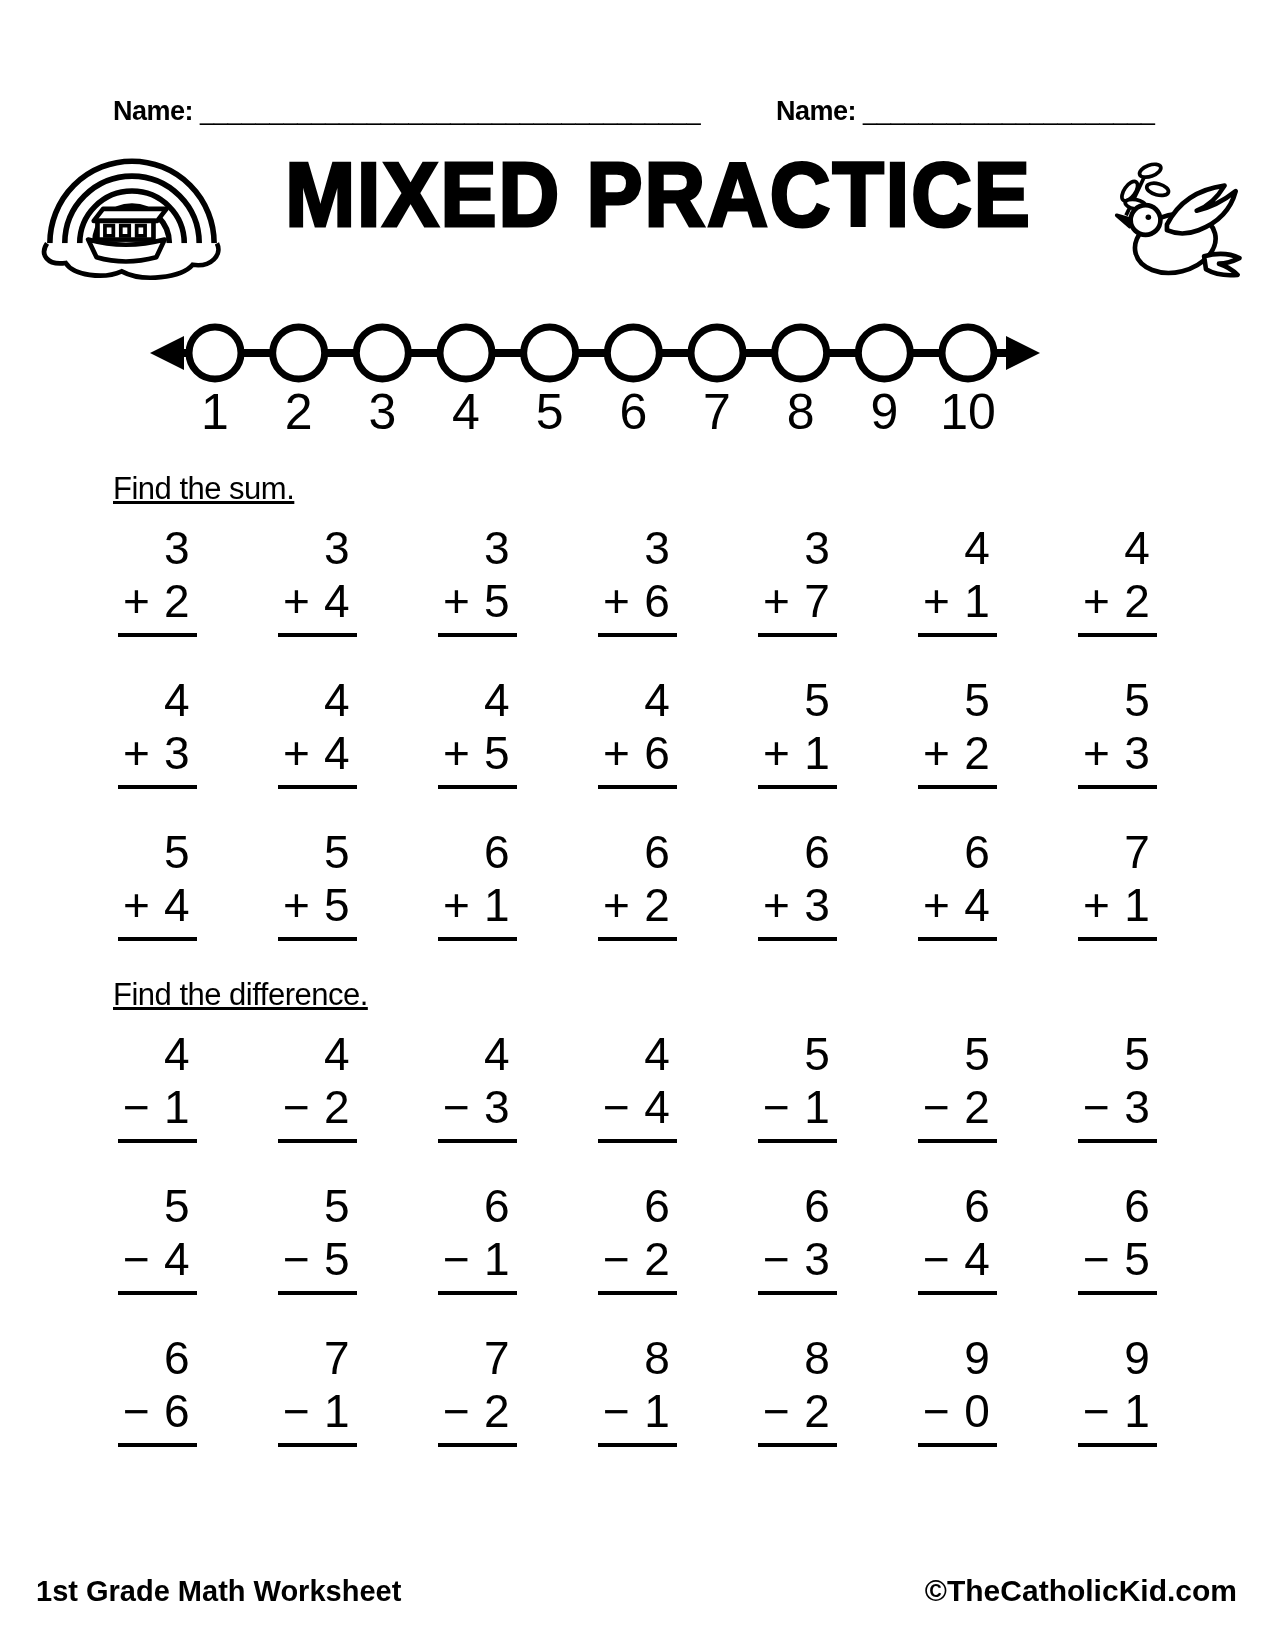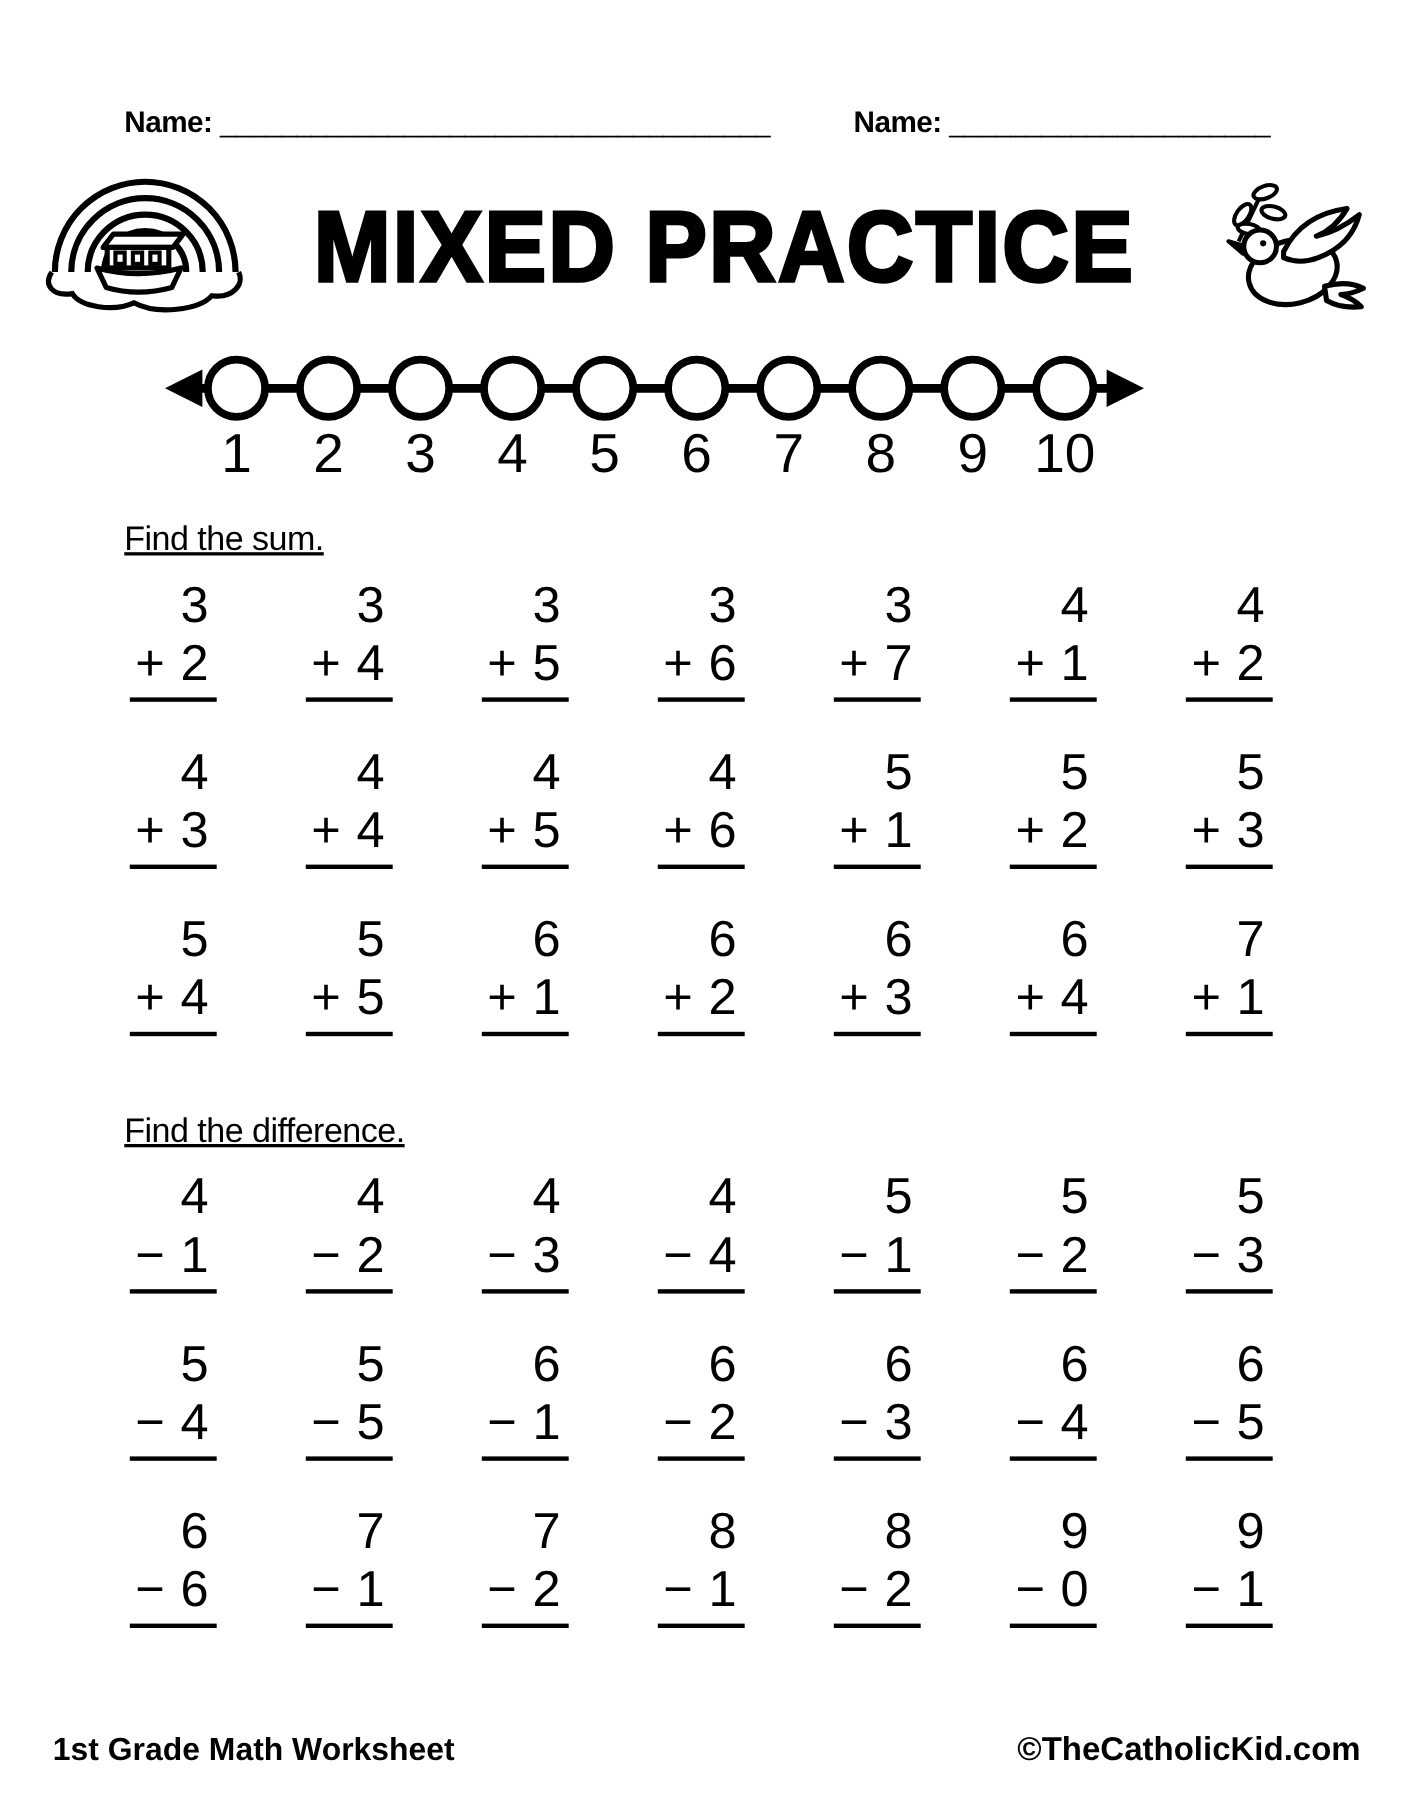--- a/index.html
+++ b/index.html
@@ -13,21 +13,21 @@
   
   .top-row{
     display:flex;justify-content:space-between;align-items:baseline;
     padding:96px 120px 0 113px;
   }
   .field{font-size:27px;font-weight:bold;letter-spacing:-0.5px;white-space:nowrap;}
   .field .line{font-weight:normal;letter-spacing:0;font-size:25px;}
 
   
   .banner{
-    display:flex;align-items:center;justify-content:space-between;
+    display:flex;justify-content:space-between;
     padding:22px 30px 0 34px;height:150px;
   }
   .banner svg{display:block;}
   .title{
     flex:1;text-align:center;
     font-size:84px;font-weight:900;letter-spacing:2px;
     -webkit-text-stroke:3px #000;
     transform:scaleY(1.08);
     white-space:nowrap;
   }
@@ -37,42 +37,42 @@
   .numberline-wrap svg text{
     font-family:"Liberation Sans", sans-serif;
     font-size:50px;fill:#000;
   }
 
   
   .section-heading{
     margin:30px 0 0 113px;
     font-size:31px;letter-spacing:-0.5px;text-decoration:underline;
   }
-  .section-heading.second{margin-top:68px;}
+  .section-heading.second{margin-top:36px;}
   .problems{
     display:flex;flex-direction:column;gap:40px;
     margin:18px 118px 0 118px;
   }
   .prob-row{display:flex;justify-content:space-between;}
   .problem{
     display:grid;
     grid-template-columns:auto auto;
     column-gap:12px;row-gap:7px;
     align-items:end;
     padding:0 5px 9px 5px;
     border-bottom:4px solid #000;
     font-size:46px;line-height:1;
   }
   .p-top{grid-row:1;grid-column:2;text-align:center;min-width:30px;}
   .p-op{grid-row:2;grid-column:1;}
   .p-operand{grid-row:2;grid-column:2;text-align:center;min-width:30px;}
 
   
   .footer{
-    position:absolute;left:12px;right:0;bottom:42px;
+    position:absolute;left:0;right:0;bottom:42px;
     display:flex;justify-content:space-between;align-items:baseline;
     padding:0 38px 0 36px;
   }
   .footer-left{font-size:29px;font-weight:bold;}
   .footer-right{font-size:30px;font-weight:bold;}
 </style>
 </head>
 <body>
 
 <div class="page">

